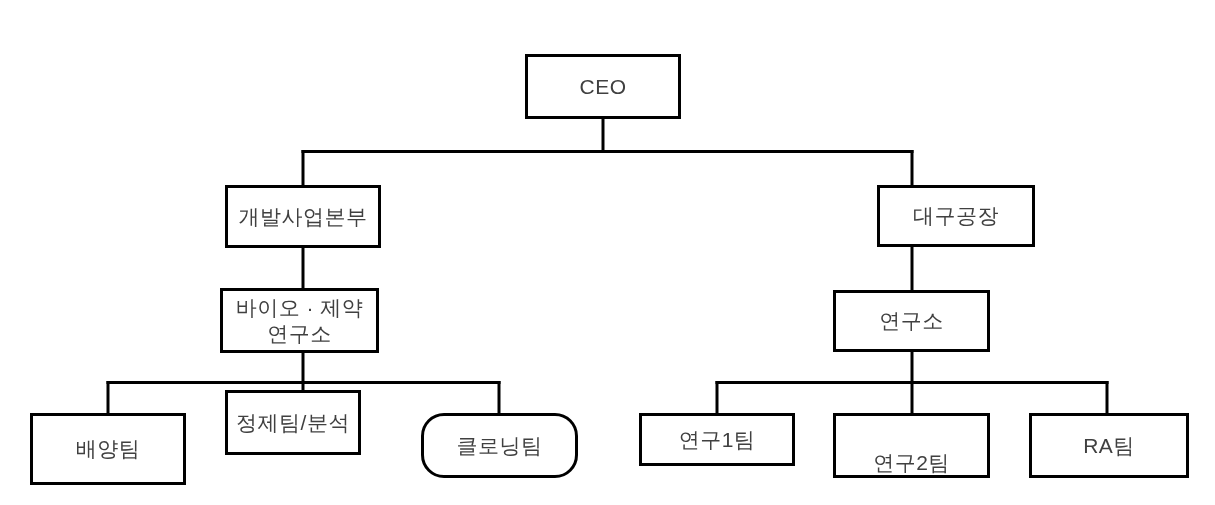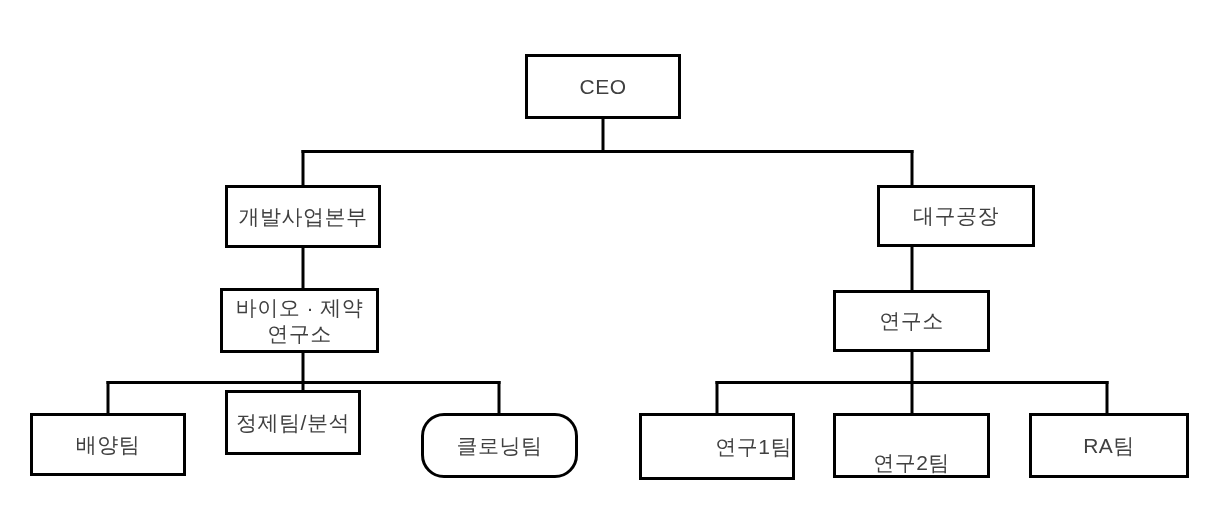--- a/index.html
+++ b/index.html
@@ -30,26 +30,26 @@
     line-height: 1.2;
     color: #404040;
     text-align: center;
     white-space: pre-line;
     letter-spacing: 0.5px;
   }
   
   .n-ceo     { left: 525px; top: 54px;  width: 156px; height: 65px; }
   .n-dev     { left: 225px; top: 185px; width: 156px; height: 63px; }
   .n-bio     { left: 220px; top: 288px; width: 159px; height: 65px; }
-  .n-culture { left: 30px;  top: 413px; width: 156px; height: 63px; }
+  .n-culture { left: 30px;  top: 413px; width: 156px; height: 72px; }
   .n-purif   { left: 225px; top: 390px; width: 136px; height: 65px; align-items: center; }
   .n-clone   { left: 421px; top: 413px; width: 157px; height: 65px; border-radius: 23px; }
   .n-daegu   { left: 833px; top: 185px; width: 158px; height: 62px; margin-left: 44px; }
   .n-lab     { left: 833px; top: 290px; width: 157px; height: 62px; }
-  .n-r1      { left: 639px; top: 413px; width: 156px; height: 67px; justify-content: flex-end; }
+  .n-r1      { left: 639px; top: 413px; width: 156px; height: 53px; }
   .n-r2      { left: 833px; top: 413px; width: 157px; height: 65px; align-items: flex-end; }
   .n-ra      { left: 1029px; top: 413px; width: 160px; height: 65px; }
 </style>
 </head>
 <body>
 
 <div class="canvas">
 
   <svg class="connectors" viewBox="0 0 1215 505" xmlns="http://www.w3.org/2000/svg">
 

